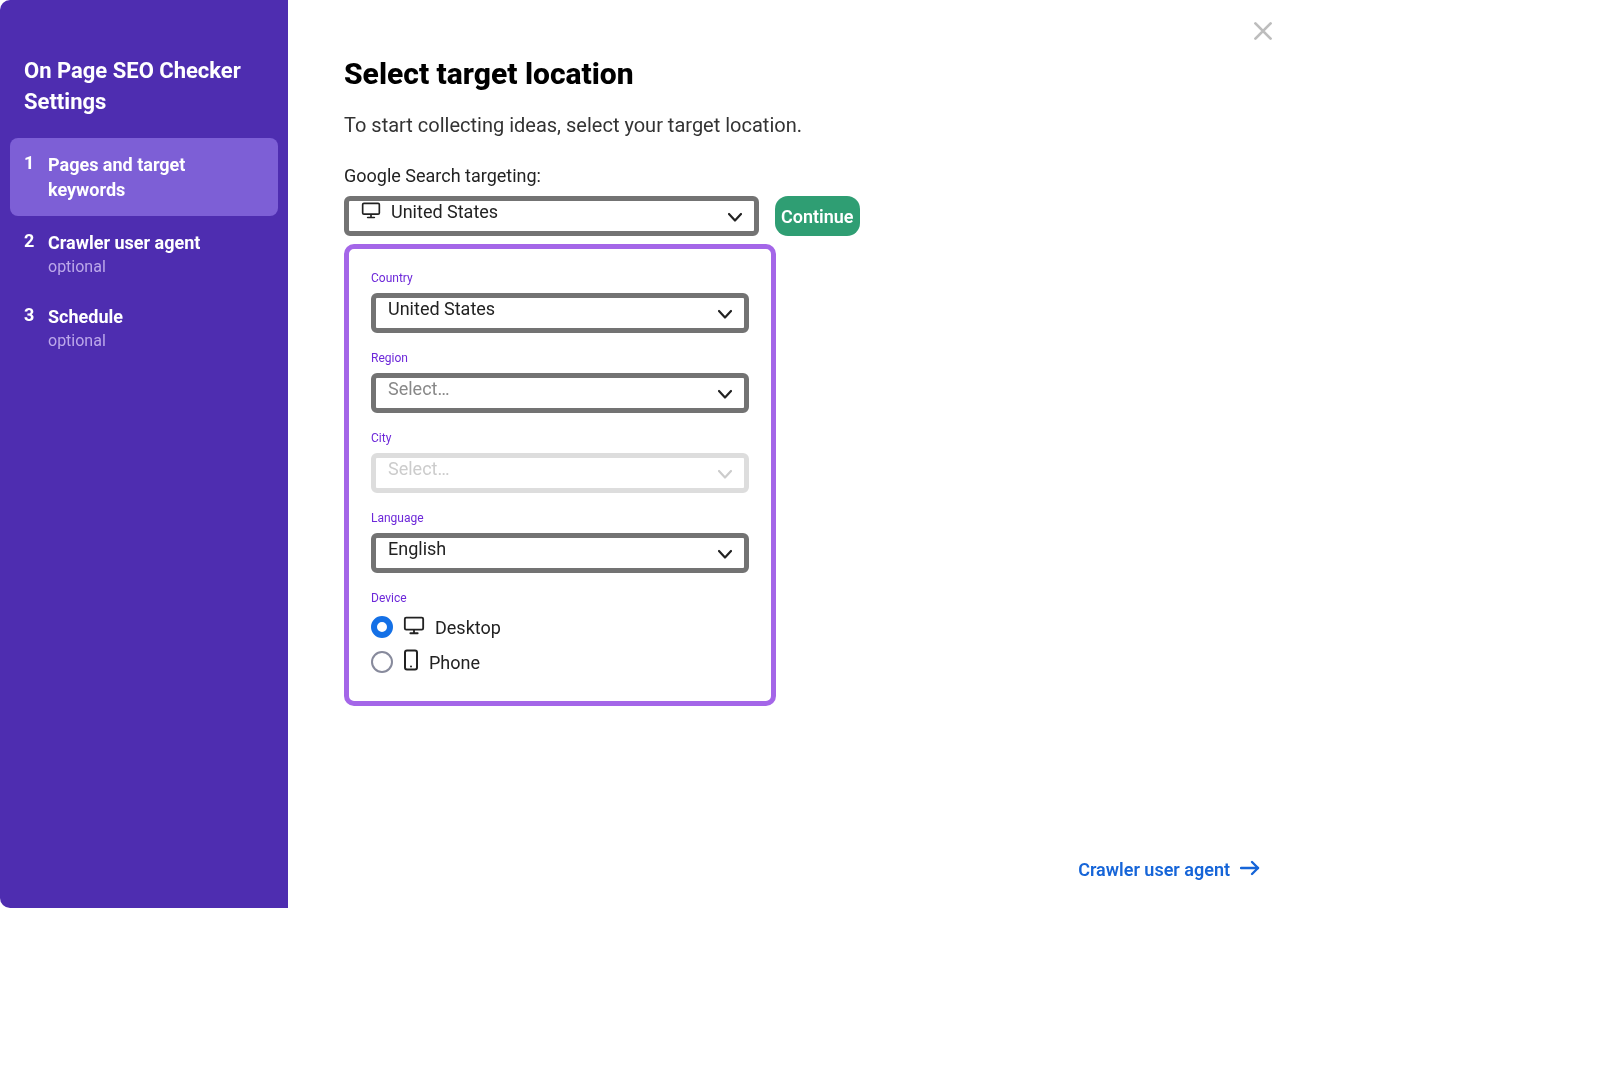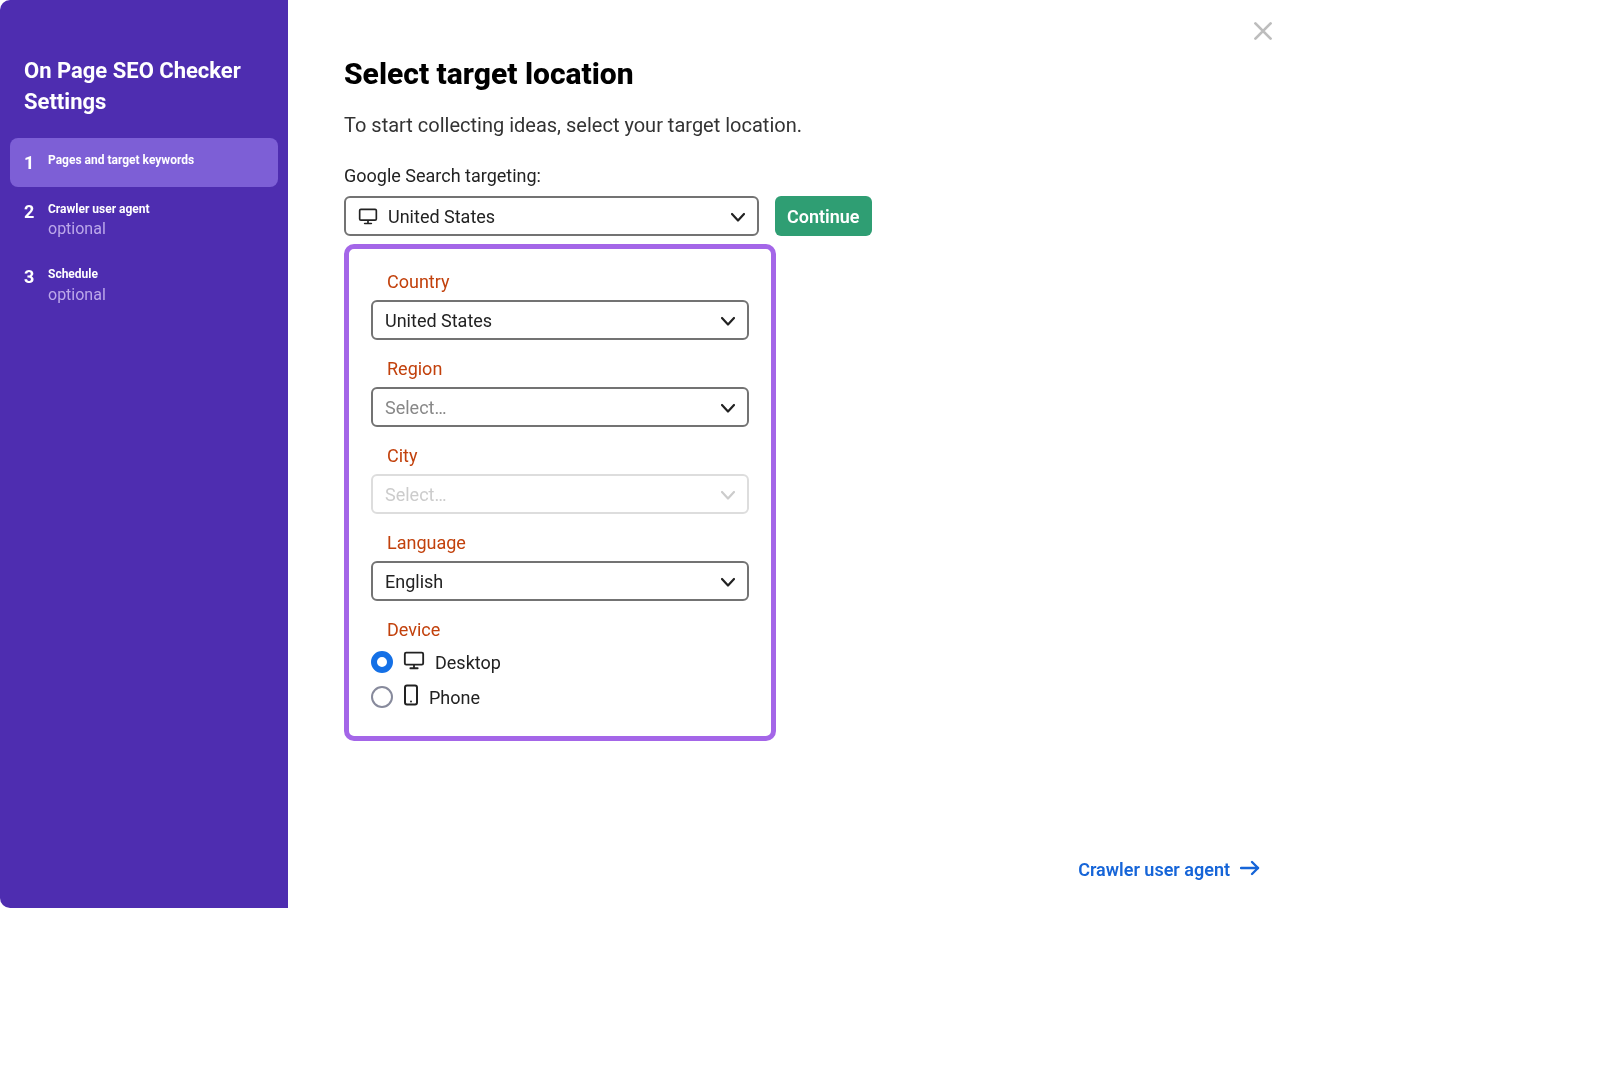--- a/index.html
+++ b/index.html
@@ -4,40 +4,40 @@
   <style>
     * { box-sizing: border-box; margin: 0; padding: 0; font-family: -apple-system, BlinkMacSystemFont, "Segoe UI", Roboto, Helvetica, Arial, sans-serif; }
     body { background: #fff; }
     .app { display: flex; width: 1300px; height: 908px; background: #fff; border-radius: 10px; overflow: hidden; position: relative; }
     .sidebar { width: 288px; background: #4e2db0; color: #fff; padding: 24px 0 24px 0; flex: 0 0 288px; }
     .sidebar-title { font-size: 22px; font-weight: 700; line-height: 1.4; padding: 32px 24px 20px 24px; color: #fff; }
     .step { display: flex; align-items: flex-start; padding: 14px 24px; cursor: pointer; }
     .step.active { background: #7d5fd6; border-radius: 8px; margin: 0 10px; padding: 14px 14px; }
     .step-num { font-size: 18px; font-weight: 700; width: 24px; flex: 0 0 24px; color: #fff; }
     .step-body { display: flex; flex-direction: column; }
-    .step-label { font-size: 12px; font-weight: 700; color: #fff; line-height: 1.4; }
+    .step-label { font-size: 18px; font-weight: 700; color: #fff; line-height: 1.4; }
     .step-sub { font-size: 16px; color: #bca8ea; margin-top: 2px; }
     .main { flex: 1; padding: 48px 56px 32px 56px; position: relative; }
     .close-btn { position: absolute; top: 18px; right: 24px; background: transparent; border: none; cursor: pointer; color: #bdbdbd; }
     .close-btn svg { width: 26px; height: 26px; stroke: #bdbdbd; stroke-width: 2.5; }
     .page-title { font-size: 30px; font-weight: 800; color: #000000; margin-top: 8px; margin-bottom: 22px; }
     .page-subtitle { font-size: 20px; color: #333; margin-bottom: 28px; }
     .field-label-top { font-size: 18px; color: #222; margin-bottom: 10px; }
     .target-row { display: flex; gap: 16px; align-items: center; }
-    .select-box { position: relative; display: flex; align-items: center; border: 2px solid #737373; border-radius: 6px; background: #fff; height: 40px; padding: 0 44px 0 12px; font-size: 18px; color: #222; cursor: pointer; }
+    .select-box { position: relative; display: flex; border: 5px solid #737373; border-radius: 6px; background: #fff; height: 40px; padding: 0 44px 0 12px; font-size: 18px; color: #222; cursor: pointer; }
     .select-box.disabled { border-color: #ddd; color: #ccc; cursor: not-allowed; }
     .select-box.placeholder { color: #888; }
     .select-box .left-icon { margin-right: 10px; display: inline-flex; }
     .chevron { position: absolute; right: 12px; top: 50%; transform: translateY(-50%); }
     .chevron.disabled svg path { stroke: #ccc; }
-    .btn-continue { background: #2f9e73; color: #fff; font-size: 18px; font-weight: 600; border: none; border-radius: 6px; height: 40px; padding: 0 12px; cursor: pointer; }
+    .btn-continue { background: #2f9e73; color: #fff; font-size: 18px; font-weight: 600; border: none; border-radius: 13px; height: 40px; padding: 0 6px; cursor: pointer; }
     .panel { border: 5px solid #a466e8; border-radius: 10px; margin-top: 8px; padding: 22px 22px 26px 22px; width: 432px; }
     .field-group { margin-bottom: 18px; }
     .panel .select-box { width: 100%; }
-    .field-label { font-size: 18px; color: #c2410c; margin-bottom: 8px; margin-left: 16px; }
+    .field-label { font-size: 12px; color: #6d28d9; margin-bottom: 8px; }
     .radio-row { display: flex; align-items: center; gap: 10px; margin-top: 10px; cursor: pointer; }
     .radio-outer { width: 22px; height: 22px; border-radius: 50%; border: 2px solid #878a9c; display: flex; align-items: center; justify-content: center; }
     .radio-outer.selected { border-color: #1470e6; border-width: 6px; }
     .device-label { font-size: 18px; color: #222; }
     .footer-link { position: absolute; bottom: 28px; right: 40px; color: #1665d8; font-size: 18px; font-weight: 600; display: inline-flex; align-items: center; gap: 10px; text-decoration: none; cursor: pointer; }
     .footer-link svg { stroke: #1665d8; }
   </style>
 </head>
 <body>
 

